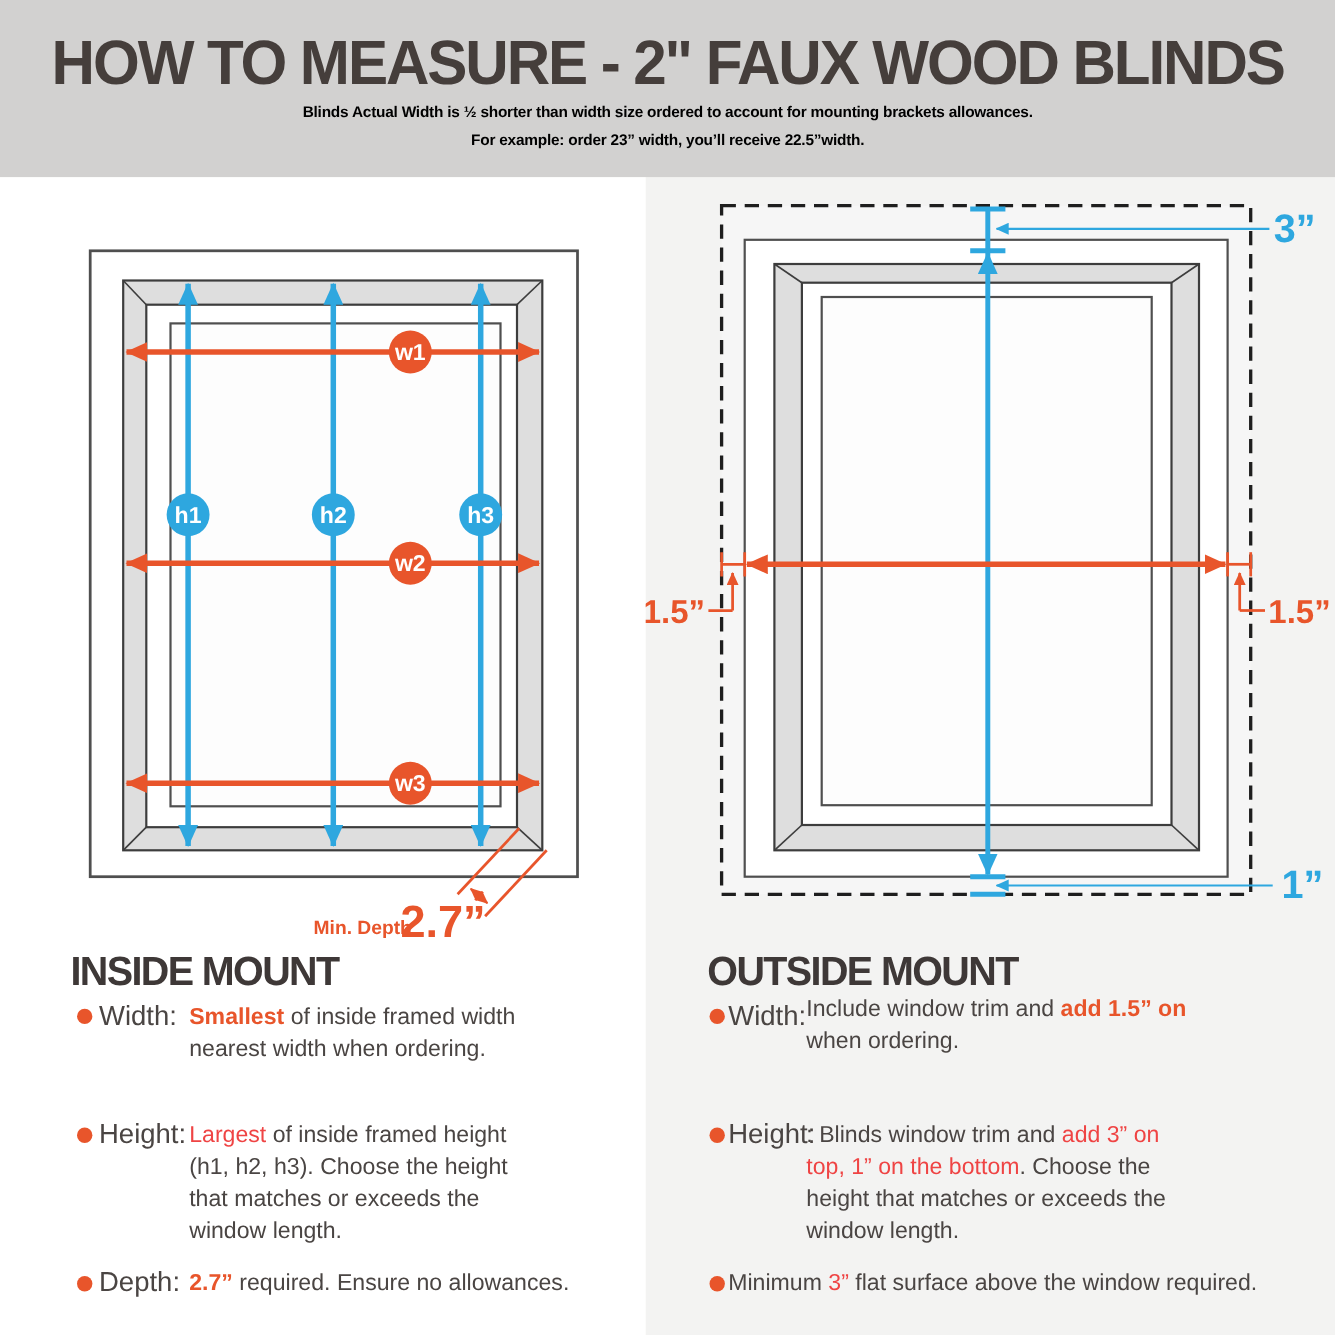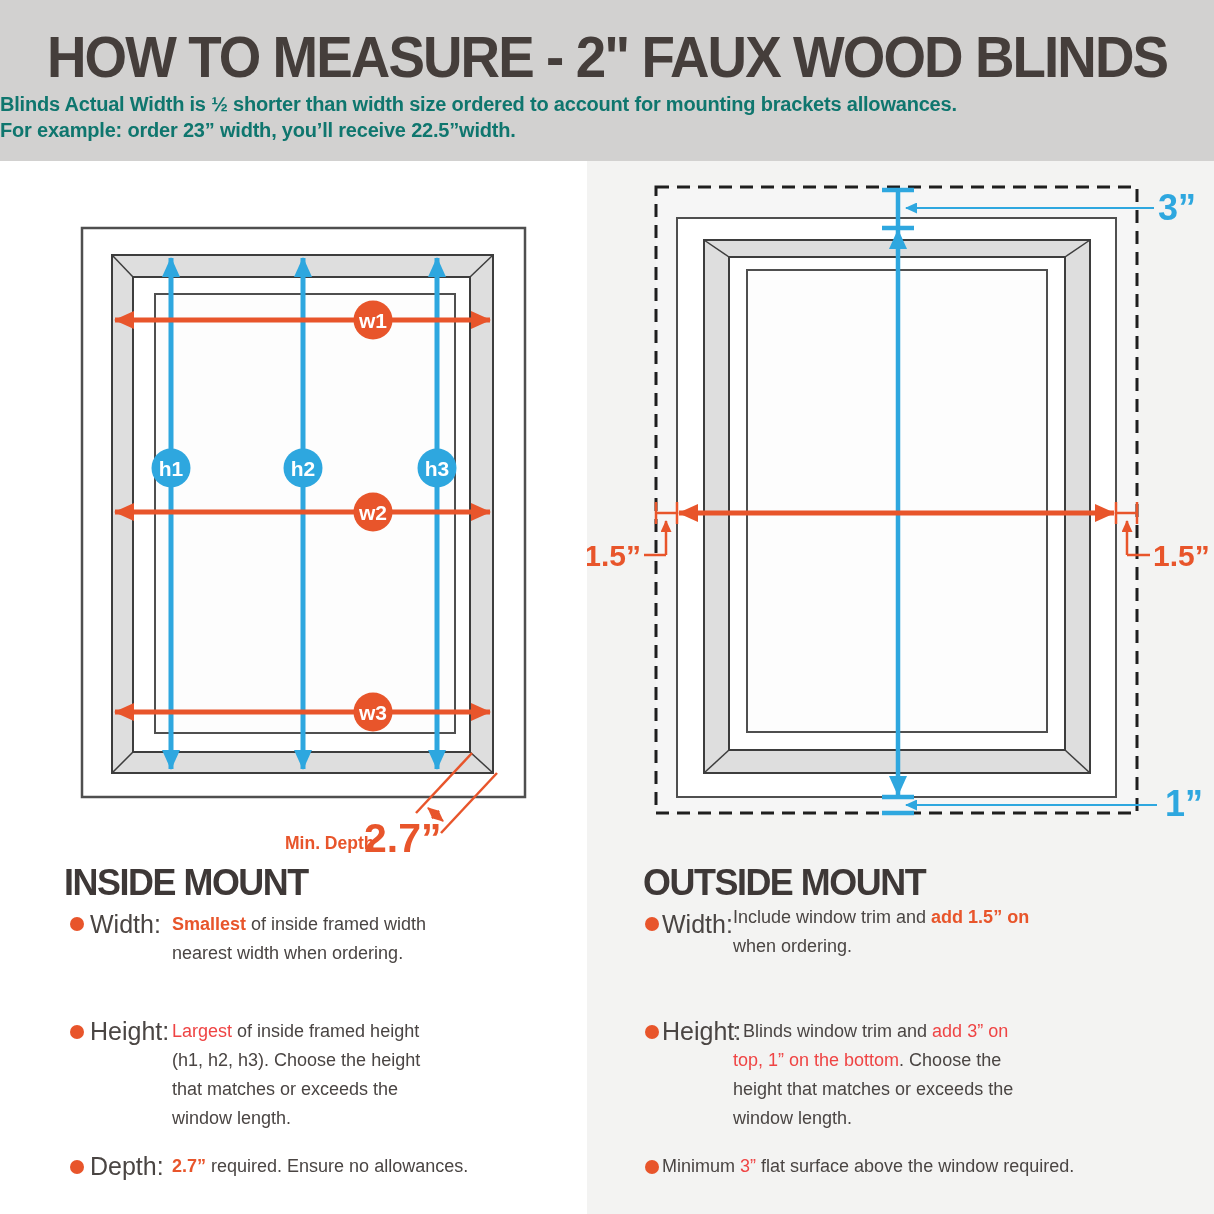--- a/index.html
+++ b/index.html
@@ -4,33 +4,33 @@
 <style>
   html,body{margin:0;padding:0;}
   body{font-family:"Liberation Sans",sans-serif;}
   .page{position:relative;width:1214px;height:1214px;background:#ffffff;overflow:hidden;}
   .right-bg{position:absolute;left:587px;top:160px;width:627px;height:1054px;background:#f3f3f2;}
   
   .header{position:absolute;left:0;top:0;width:1214px;height:161px;background:#d2d1d0;}
   .header h1{position:absolute;left:0;right:0;top:24px;margin:0;text-align:center;
     font-size:57px;font-weight:bold;letter-spacing:-2px;color:#453e3b;
     transform:scaleX(0.96);transform-origin:center;white-space:nowrap;}
-  .header .sub{position:absolute;left:0;right:0;margin:0;text-align:left;
-    font-size:20px;font-weight:bold;color:#0f766e;letter-spacing:-0.2px;white-space:nowrap;}
+  .header .sub{position:absolute;left:0;right:0;margin:0;text-align:center;
+    font-size:14px;font-weight:bold;color:#000000;letter-spacing:-0.2px;white-space:nowrap;}
   .sub1{top:93px;} .sub2{top:119px;}
   
   .dgm{position:absolute;}
   .dgm-left{left:0;top:160px;}
   .dgm-right{left:587px;top:160px;}
   
   .mount-title{position:absolute;margin:0;font-size:37px;font-weight:bold;letter-spacing:-1.5px;
     color:#3e3837;white-space:nowrap;transform:scaleX(0.97);transform-origin:left;}
   .dot{position:absolute;width:14px;height:14px;border-radius:50%;background:#e8552b;}
   .blabel{position:absolute;font-size:25px;color:#4a4543;white-space:nowrap;}
-  .bcontent{position:absolute;font-size:18px;color:#4a4543;}
+  .bcontent{position:absolute;font-size:21px;color:#4a4543;}
   .bcontent .ln{line-height:29px;white-space:nowrap;}
   .seg-o{color:#e8552b;font-weight:bold;}
   .seg-b{color:#ef4444;font-weight:normal;text-align:center;}
   svg text{font-family:"Liberation Sans",sans-serif;}
 </style>
 </head>
 <body>
 
 <div class="page">
 

